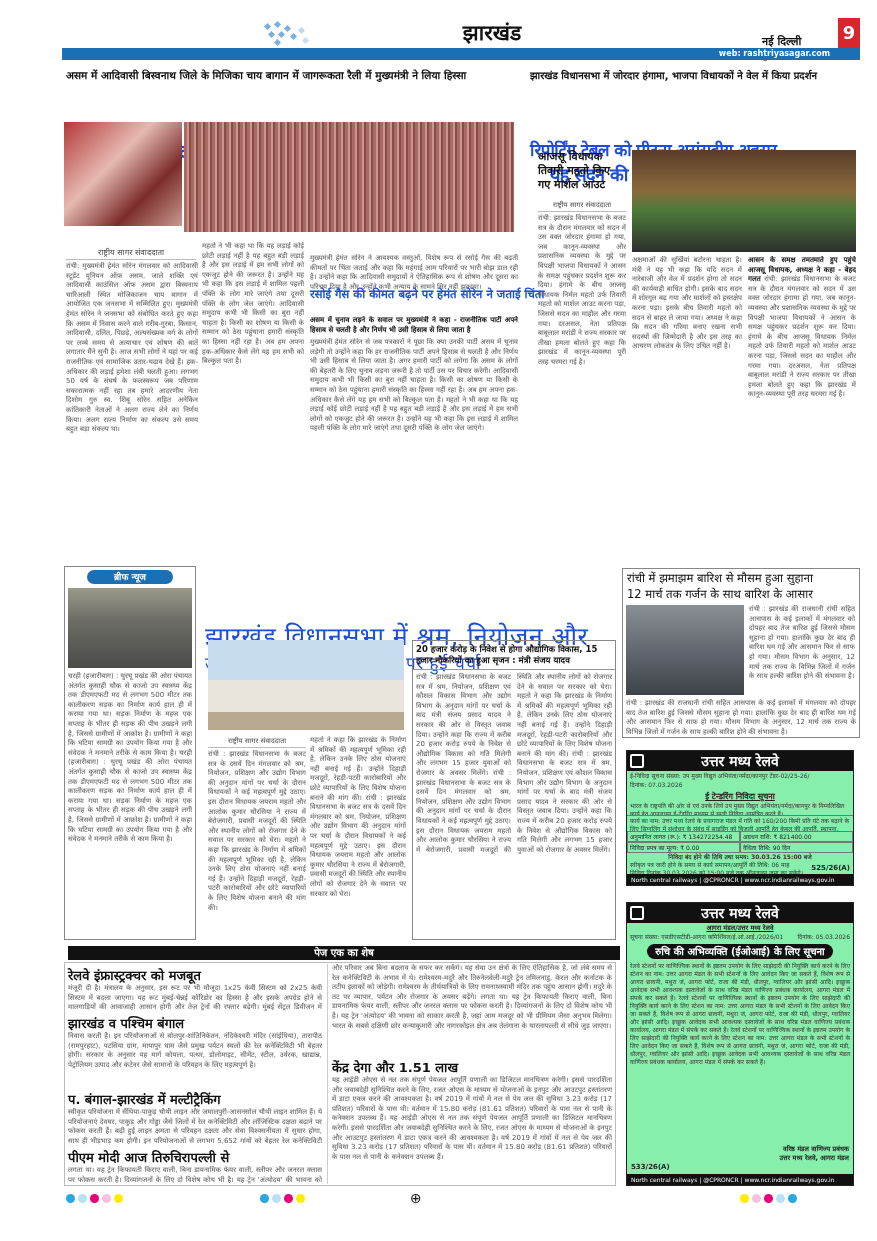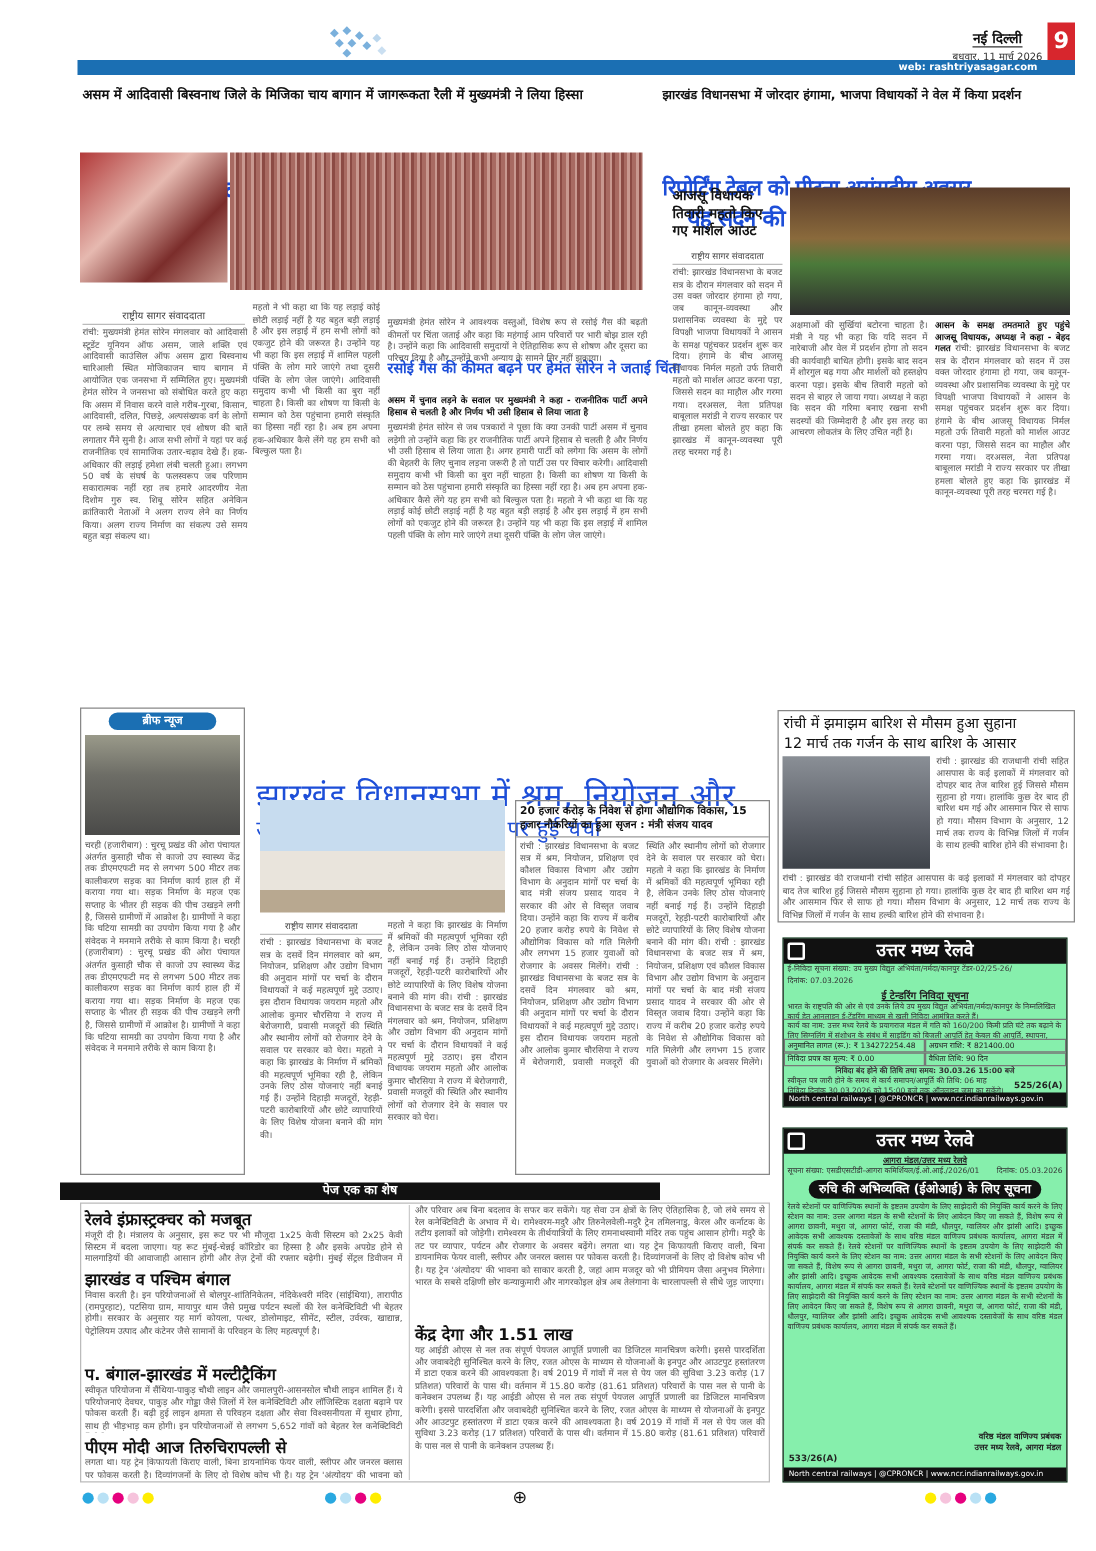--- a/index.html
+++ b/index.html
@@ -3,21 +3,21 @@
 <meta charset="utf-8">
 <style>
   * { box-sizing: border-box; margin: 0; padding: 0; }
   body { width: 877px; height: 1241px; background: #fff; font-family: "DejaVu Sans", sans-serif; color: #222; position: relative; overflow: hidden; }
   .abs { position: absolute; }
   .masthead { left: 62px; top: 18px; width: 798px; height: 30px; background: #fff; }
   .mast-left { position: absolute; left: 0; top: 0; width: 190px; height: 30px; background: linear-gradient(90deg,#0e6fb8,#1b8fd6); color: #fff; font-weight: bold; font-size: 19px; line-height: 30px; padding-left: 30px; font-family: "DejaVu Serif", serif; clip-path: polygon(0 0, 88% 0, 100% 100%, 0 100%); }
   .mast-dots { position: absolute; left: 195px; top: 2px; width: 60px; height: 26px; }
   .mast-dots span { position: absolute; width: 5px; height: 5px; background: #7ab0dc; transform: rotate(45deg); }
   .mast-center { position: absolute; left: 320px; top: 0; width: 220px; text-align: center; font-size: 21px; font-weight: bold; line-height: 30px; color: #111; }
-  .mast-right { position: absolute; right: 26px; top: 1px; text-align: center; }
+  .mast-right { position: absolute; right: 26px; top: 12px; text-align: left; }
   .mast-city { font-size: 11px; font-weight: bold; color: #111; border-bottom: 1px solid #333; display: inline-block; }
   .mast-date { font-size: 8px; color: #333; margin-top: 1px; }
   .page-no { position: absolute; right: 0; top: 0; width: 22px; height: 30px; background: #d7262d; color: #fff; font-weight: bold; font-size: 18px; text-align: center; line-height: 30px; }
   .webbar { left: 62px; top: 48px; width: 798px; height: 12px; background: #1b6fb3; }
   .webbar span { position: absolute; right: 30px; top: 0; font-size: 8px; color: #fff; line-height: 12px; font-weight: bold; }
   .kicker { font-size: 11px; color: #111; font-weight: bold; white-space: nowrap; }
   .headline { font-weight: bold; color: #1d4ed8; white-space: nowrap; margin-top: 48px; }
   .photo { background: linear-gradient(135deg,#b23a3a,#e6b9b0 40%,#7b2d2b 70%,#c9998f); }
   .photo-crowd { background: repeating-linear-gradient(90deg,#a86a62 0 3px,#c89890 3px 5px,#8b4a44 5px 7px); }
   .photo-house { background: linear-gradient(180deg,#5a3c2a,#8a6a3c 40%,#4b7a3a 60%,#2e2e2e); }
@@ -50,20 +50,21 @@
     <span style="left:8px;top:4px"></span>
       <span style="left:18px;top:2px"></span>
       <span style="left:28px;top:6px"></span>
     <span style="left:12px;top:12px"></span>
       <span style="left:22px;top:12px"></span>
       <span style="left:34px;top:14px"></span>
     <span style="left:18px;top:20px"></span>
       <span style="left:42px;top:8px;opacity:.5"></span>
       <span style="left:46px;top:18px;opacity:.4"></span>
   </div>
+  <div class="mast-center">झारखंड</div>
   <div class="mast-right">
     <div class="mast-city">नई दिल्ली</div>
     <div class="mast-date">बुधवार, 11 मार्च 2026</div>
   </div>
   <div class="page-no">9</div>
 </div>
 <div class="abs webbar">
   <span>web: rashtriyasagar.com</span>
 </div>
 
@@ -149,21 +150,21 @@
   <div style="position:absolute;right:4px;bottom:22px;text-align:right;font-size:6.5px;font-weight:bold;line-height:9px">
     <div>वरिष्ठ मंडल वाणिज्य प्रबंधक</div>
       <div>उत्तर मध्य रेलवे, आगरा मंडल</div>
   </div>
   <div style="position:absolute;left:4px;bottom:14px;font-size:7px;font-weight:bold">533/26(A)</div>
   <div class="ad-foot" style="position:absolute;left:0;right:0;bottom:0">
     <span>North central railways</span> | <span>@CPRONCR</span> | <span>www.ncr.indianrailways.gov.in</span>
   </div>
 </div>
 
-<div class="abs strip" style="left:48px;top:946px;width:480px">पेज एक का शेष</div>
+<div class="abs strip" style="left:68px;top:946px;width:552px">पेज एक का शेष</div>
 <div class="abs box" style="left:64px;top:962px;width:552px;height:224px;border-color:#bbb"></div>
 <div class="abs subhead" style="left:68px;top:966px">रेलवे इंफ्रास्ट्रक्चर को मजबूत</div>
 <div class="abs col-text" style="left:68px;top:984px;width:254px;height:28px">मंजूरी दी है। मंत्रालय के अनुसार, इस रूट पर भी मौजूदा 1x25 केवी सिस्टम को 2x25 केवी सिस्टम में बदला जाएगा। यह रूट मुंबई-चेन्नई कॉरिडोर का हिस्सा है और इसके अपग्रेड होने से मालगाड़ियों की आवाजाही आसान होगी और तेज़ ट्रेनों की रफ्तार बढ़ेगी। मुंबई सेंट्रल डिवीजन में कम्युनिकेशन नेटवर्क को मजबूत करने के लिए 188 करोड़ रुपए की परियोजना को भी मंजूरी दी है।</div>
 <div class="abs subhead" style="left:68px;top:1014px">झारखंड व पश्चिम बंगाल</div>
 <div class="abs col-text" style="left:68px;top:1032px;width:254px;height:56px">निवास करती है। इन परियोजनाओं से बोलपुर-शांतिनिकेतन, नंदिकेश्वरी मंदिर (सांईथिया), तारापीठ (रामपुरहाट), पटसिया ग्राम, मायापुर धाम जैसे प्रमुख पर्यटन स्थलों की रेल कनेक्टिविटी भी बेहतर होगी। सरकार के अनुसार यह मार्ग कोयला, पत्थर, डोलोमाइट, सीमेंट, स्टील, उर्वरक, खाद्यान्न, पेट्रोलियम उत्पाद और कंटेनर जैसे सामानों के परिवहन के लिए महत्वपूर्ण है।</div>
 <div class="abs subhead" style="left:68px;top:1090px">प. बंगाल-झारखंड में मल्टीट्रैकिंग</div>
 <div class="abs col-text" style="left:68px;top:1108px;width:254px;height:38px">स्वीकृत परियोजना में सैंथिया-पाकुड़ चौथी लाइन और जमालपुरी-आसनसोल चौथी लाइन शामिल हैं। ये परियोजनाएं देवघर, पाकुड़ और गोड्डा जैसे जिलों में रेल कनेक्टिविटी और लॉजिस्टिक दक्षता बढ़ाने पर फोकस करती हैं। बढ़ी हुई लाइन क्षमता से परिवहन दक्षता और सेवा विश्वसनीयता में सुधार होगा, साथ ही भीड़भाड़ कम होगी। इन परियोजनाओं से लगभग 5,652 गांवों को बेहतर रेल कनेक्टिविटी मिलेगी।</div>
 <div class="abs subhead" style="left:68px;top:1148px">पीएम मोदी आज तिरुचिरापल्ली से</div>
 <div class="abs col-text" style="left:68px;top:1166px;width:254px;height:18px">लगता था। यह ट्रेन कि़फायती किराए वाली, बिना डायनामिक फेयर वाली, स्लीपर और जनरल क्लास पर फोकस करती है। दिव्यांगजनों के लिए दो विशेष कोच भी है। यह ट्रेन 'अंत्योदय' की भावना को साकार करती है, जहां आम मजदूर को भी प्रीमियम जैसा अनुभव मिलेगा। भारत के सबसे दक्षिणी छोर कन्याकुमारी और नागरकोइल क्षेत्र अब तेलंगाना के चारलापल्ली से सीधे जुड़ जाएगा।</div>
 <div class="rule-v" style="left:327px;top:964px;height:220px"></div>

